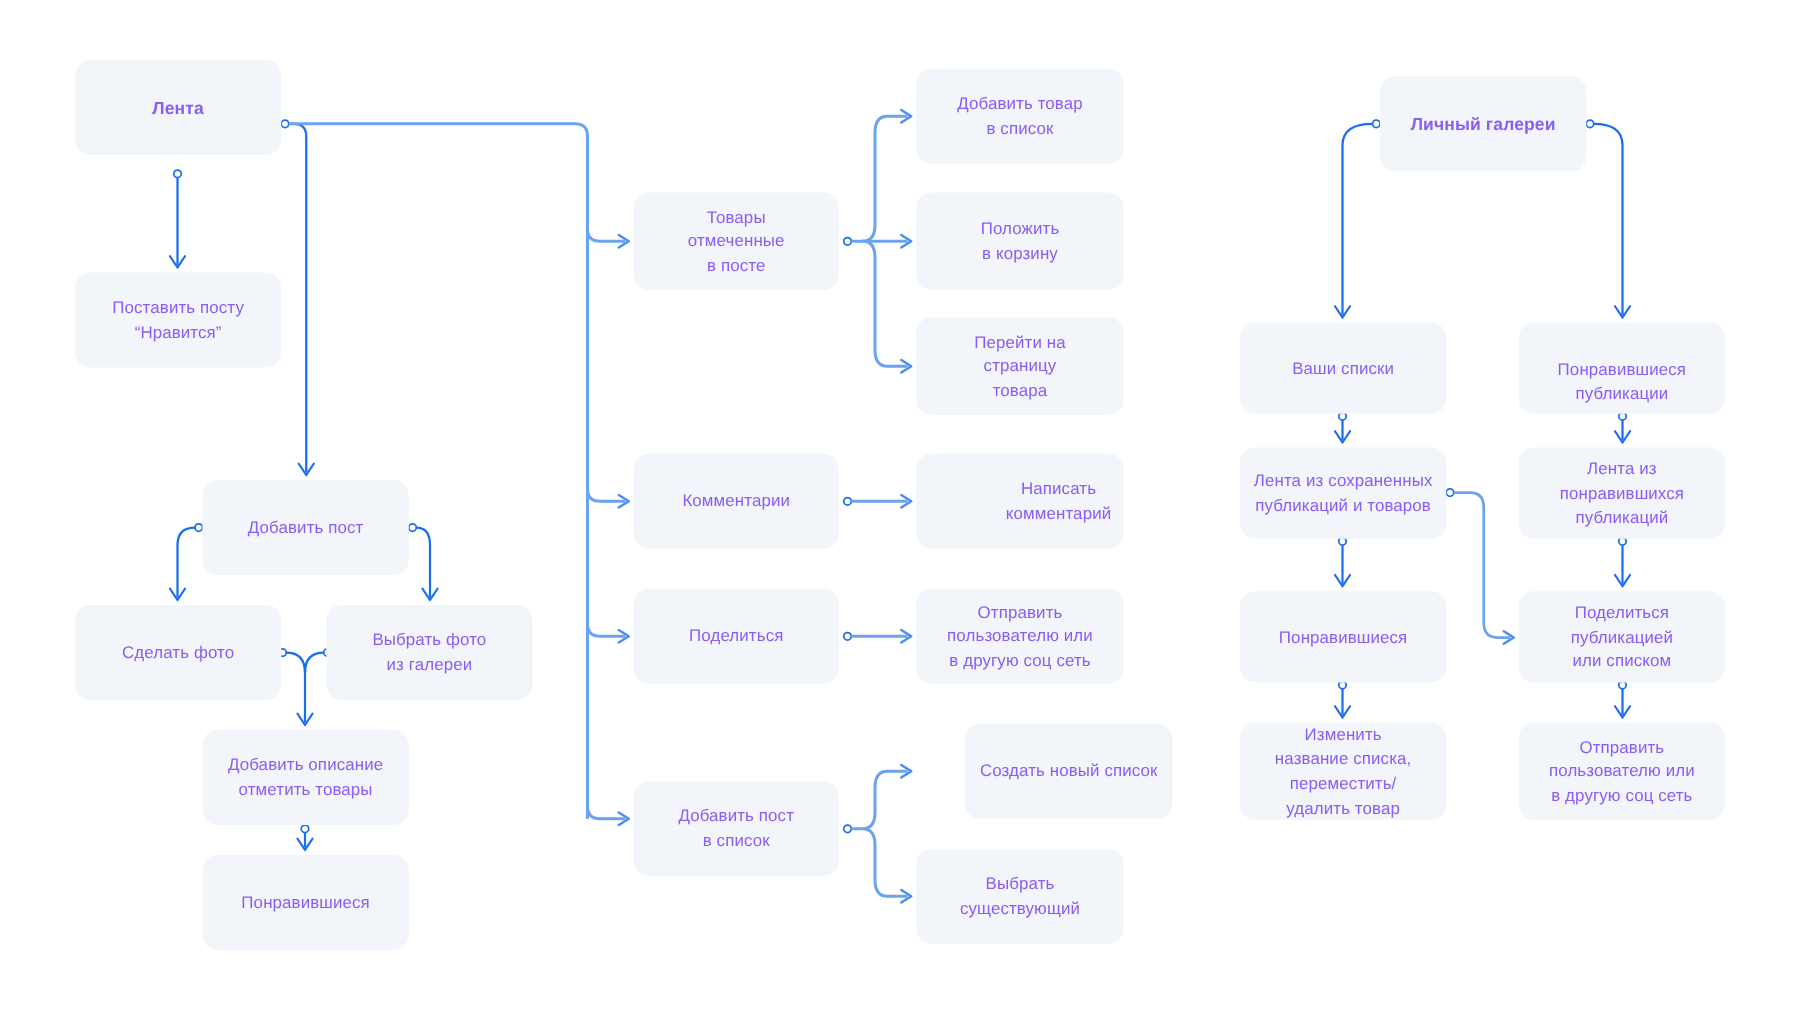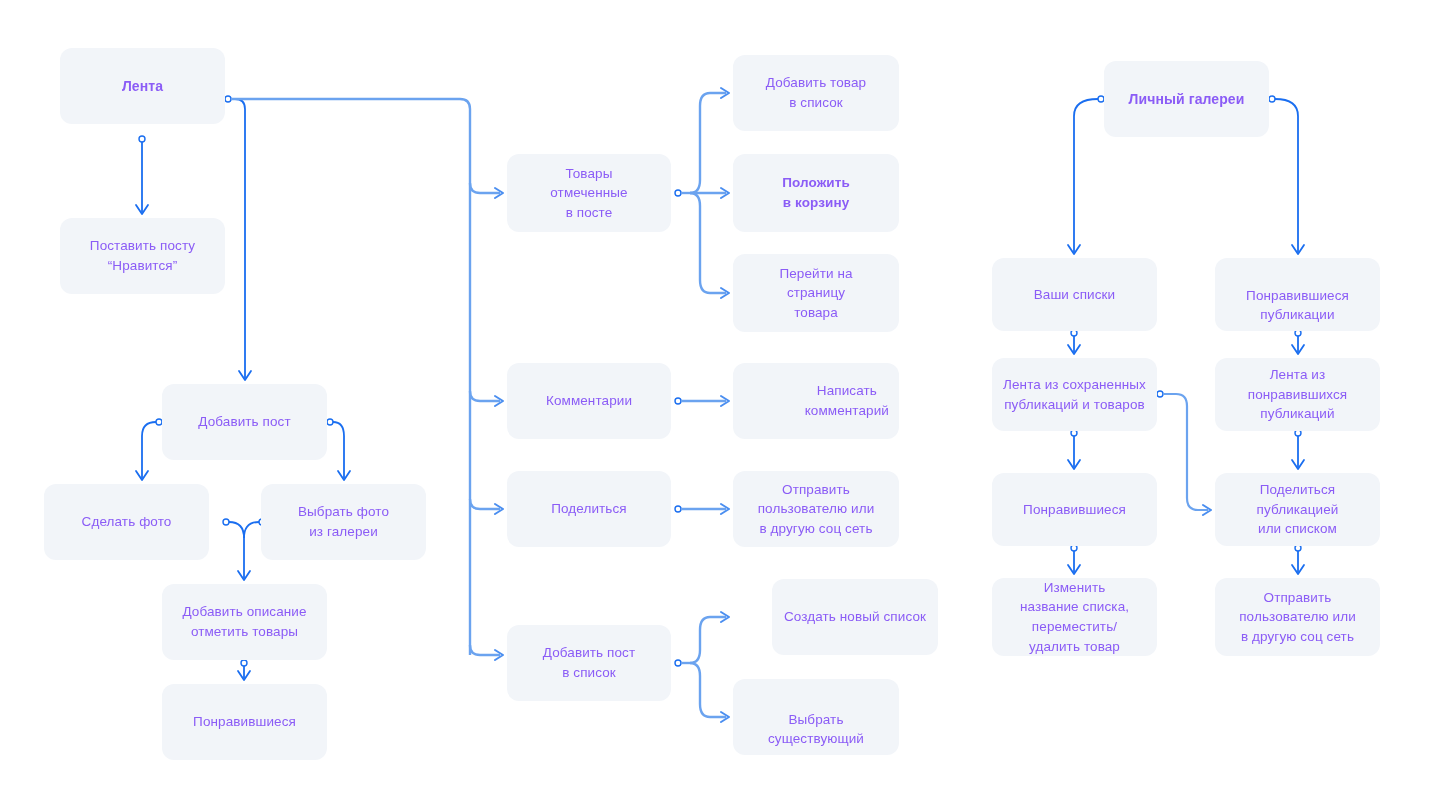--- a/index.html
+++ b/index.html
@@ -203,21 +203,21 @@
       <div class="node root" style="left: 60px; top: 48px; width: 165px; height: 76px; align-items: center;">
         <div class="label">Лента</div>
       </div>
       <div class="node" style="left: 60px; top: 218px; width: 165px; height: 76px;">
         <div class="label">Поставить посту
 “Нравится”</div>
       </div>
       <div class="node" style="left: 162px; top: 384px; width: 165px; height: 76px;">
         <div class="label">Добавить пост</div>
       </div>
-      <div class="node" style="left: 44px; top: 484px; width: 165px; height: 76px;">
+      <div class="node" style="left: 60px; top: 484px; width: 165px; height: 76px;">
         <div class="label">Сделать фото</div>
       </div>
       <div class="node" style="left: 261px; top: 484px; width: 165px; height: 76px;">
         <div class="label">Выбрать фото
 из галереи</div>
       </div>
       <div class="node" style="left: 162px; top: 584px; width: 165px; height: 76px;">
         <div class="label">Добавить описание
 отметить товары</div>
       </div>
@@ -236,42 +236,42 @@
         <div class="label">Поделиться</div>
       </div>
       <div class="node" style="left: 507px; top: 625px; width: 164px; height: 76px;">
         <div class="label">Добавить пост
 в список</div>
       </div>
       <div class="node" style="left: 733px; top: 55px; width: 166px; height: 76px;">
         <div class="label">Добавить товар
 в список</div>
       </div>
-      <div class="node" style="left: 733px; top: 154px; width: 166px; height: 78px; font-weight: bold;">
+      <div class="node" style="left: 733px; top: 154px; width: 166px; height: 78px;">
         <div class="label">Положить
 в корзину</div>
       </div>
       <div class="node" style="left: 733px; top: 254px; width: 166px; height: 78px;">
         <div class="label">Перейти на
 страницу
 товара</div>
       </div>
       <div class="node" style="left: 733px; top: 363px; width: 166px; height: 76px; justify-content: flex-end;">
         <div class="label">Написать
 комментарий</div>
       </div>
       <div class="node" style="left: 733px; top: 471px; width: 166px; height: 76px;">
         <div class="label">Отправить
 пользователю или
 в другую соц сеть</div>
       </div>
       <div class="node" style="left: 772px; top: 579px; width: 166px; height: 76px;">
         <div class="label">Создать новый список</div>
       </div>
-      <div class="node" style="left: 733px; top: 679px; width: 166px; height: 76px; align-items: flex-end;">
+      <div class="node" style="left: 733px; top: 679px; width: 166px; height: 76px;">
         <div class="label">Выбрать
 существующий</div>
       </div>
       <div class="node root" style="left: 1104px; top: 61px; width: 165px; height: 76px;">
         <div class="label">Личный галереи</div>
       </div>
       <div class="node" style="left: 992px; top: 258px; width: 165px; height: 73px;">
         <div class="label">Ваши списки</div>
       </div>
       <div class="node" style="left: 1215px; top: 258px; width: 165px; height: 73px; align-items: flex-end;">

